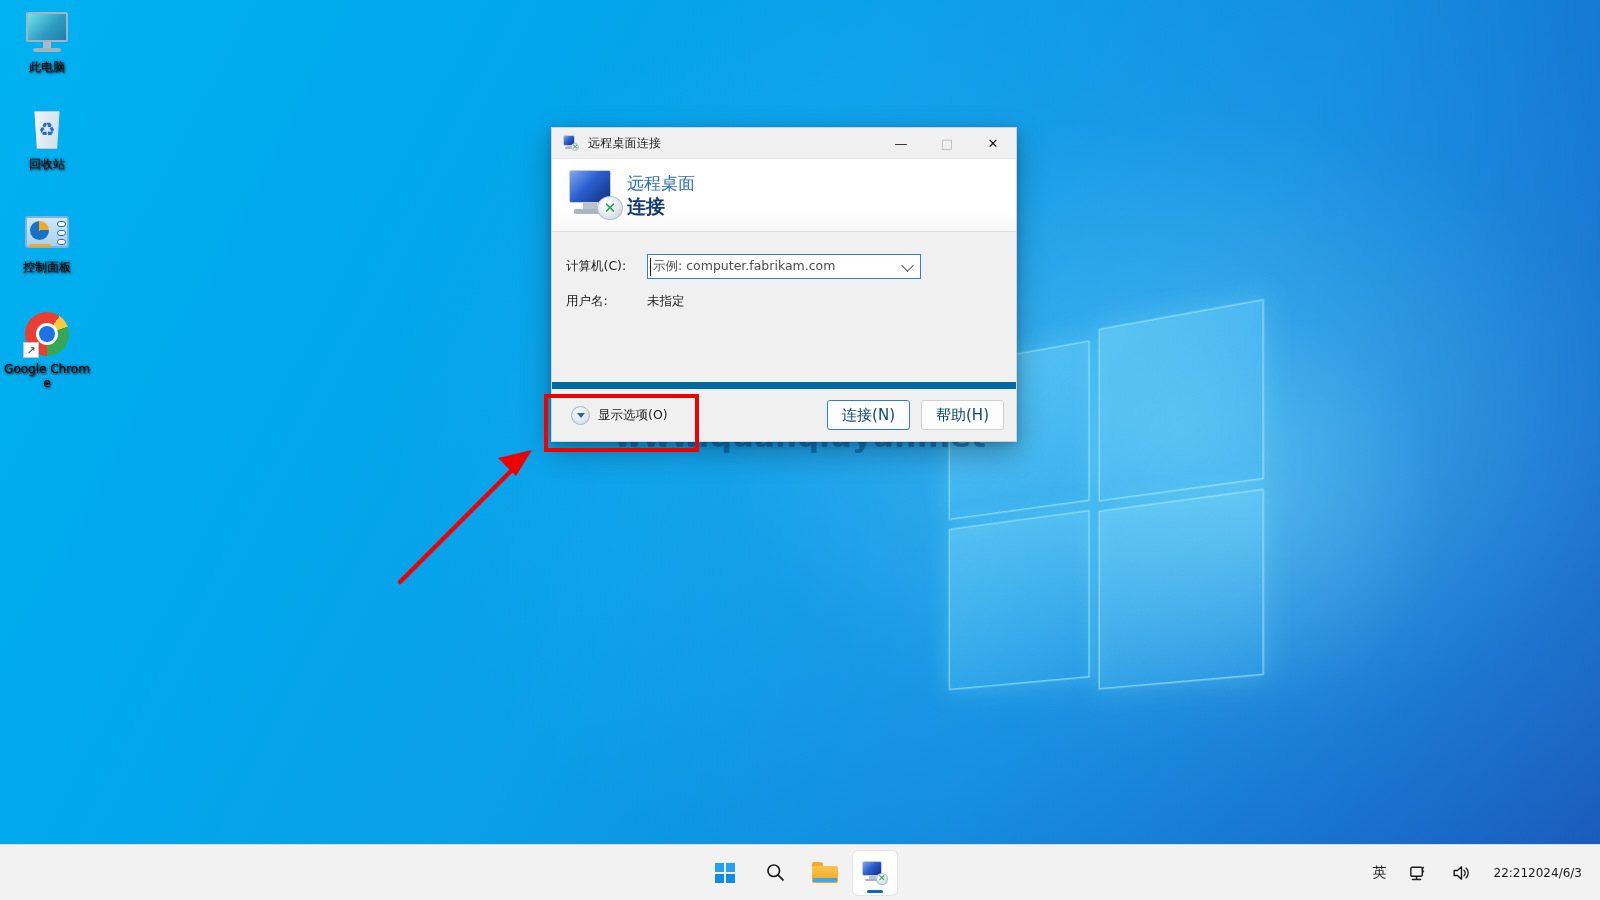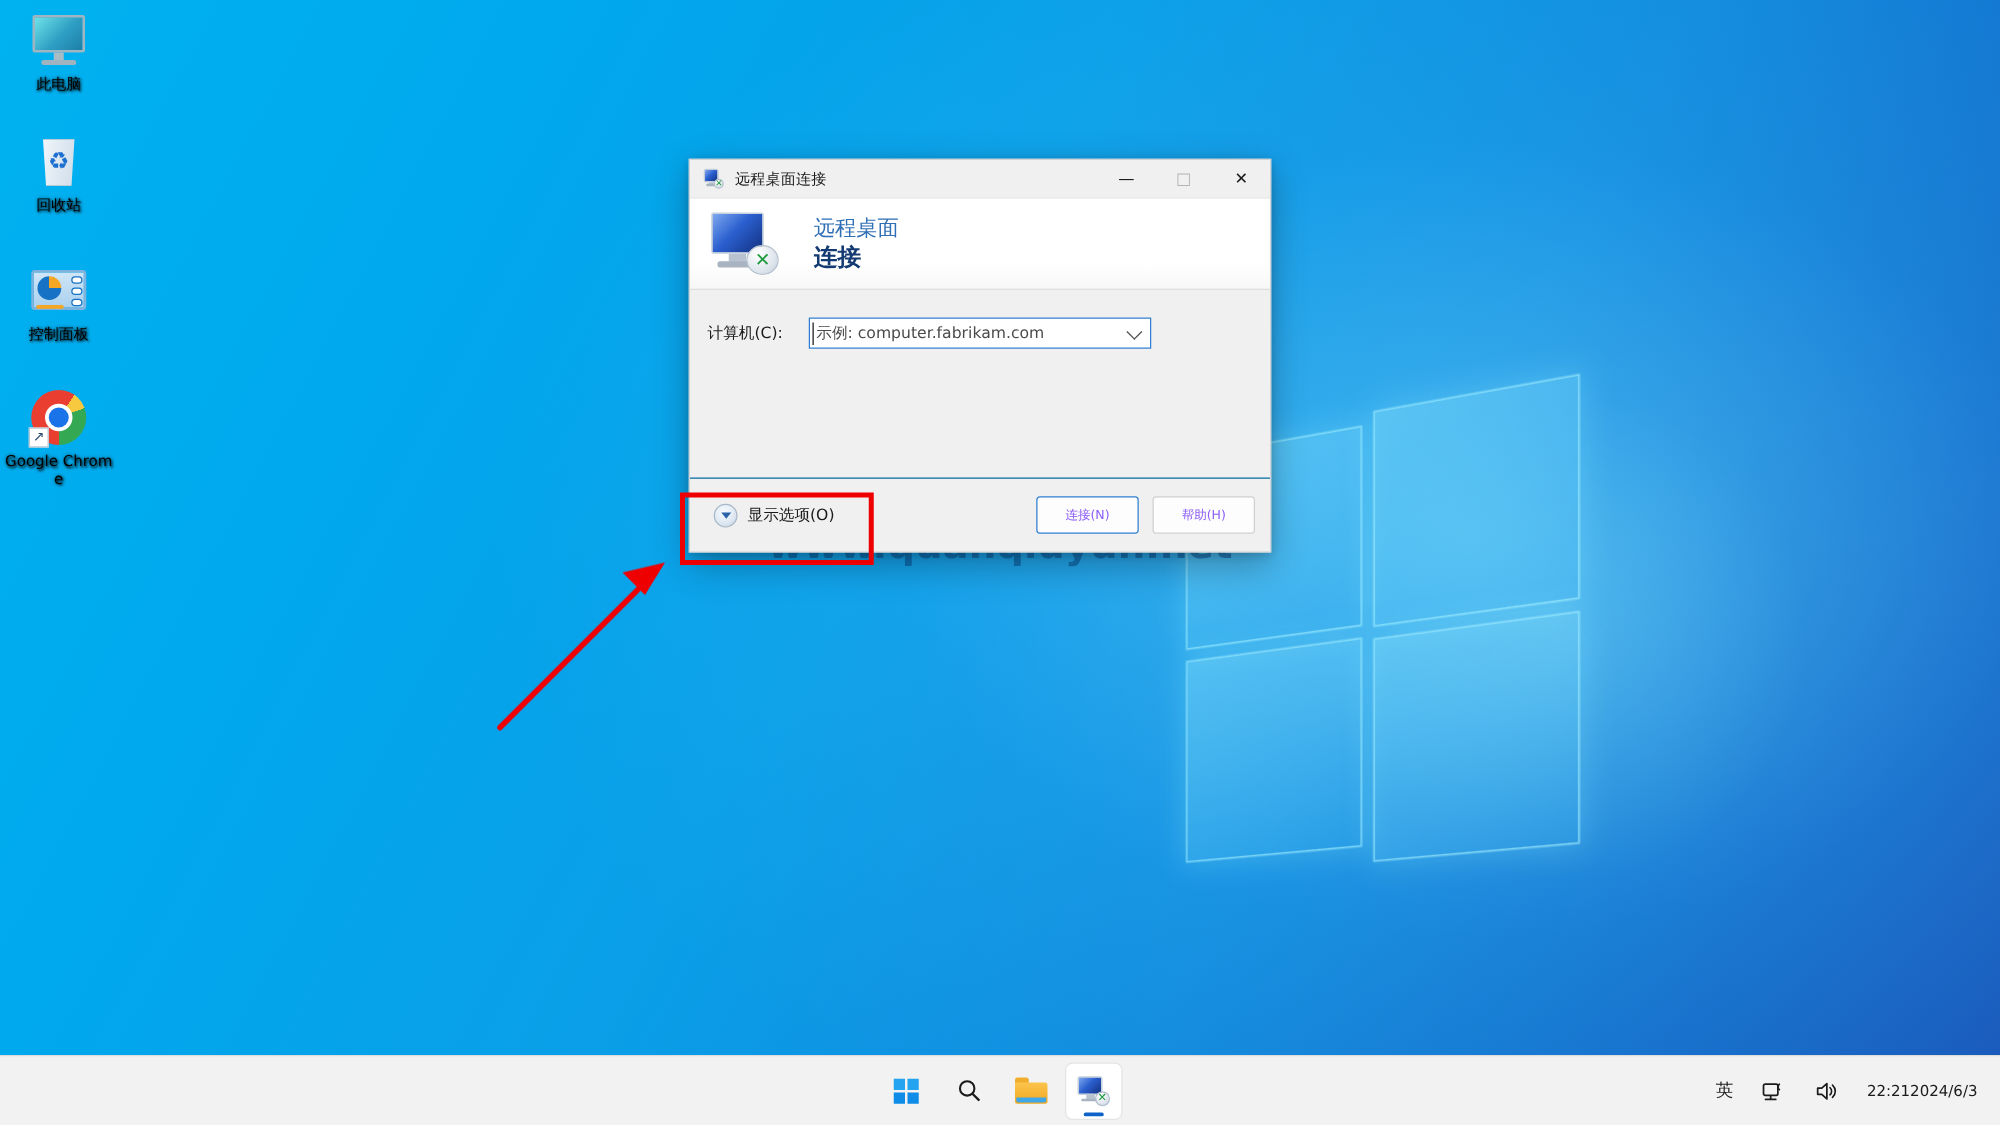--- a/index.html
+++ b/index.html
@@ -165,21 +165,21 @@
   }
   .win-ctrl.disabled { color: #b4b4b4; }
 
   #rdp-header {
     height: 73px;
     background: linear-gradient(180deg, #ffffff 0%, #ffffff 72%, #f7f7f7 100%);
     border-bottom: 1px solid #dfdfdf;
     display: flex; align-items: center; padding-left: 17px;
   }
   .rdp-big-icon { width: 54px; height: 50px; position: relative; flex: 0 0 auto; }
-  #rdp-header .titles { margin-left: 28px; }
+  #rdp-header .titles { margin-left: 4px; }
   .rdp-t1 { font-size: 17px; color: #2f6fb5; line-height: 22px; }
   .rdp-t2 { font-size: 19px; color: #133a72; font-weight: bold; line-height: 25px; }
 
   
   .mon {
     position: absolute; left: 0; top: 0;
     width: 78%; height: 66%;
     background: linear-gradient(135deg, #7fa9ef 0%, #2b5fcf 45%, #12307f 100%);
     border: 1.5px solid #c3cdda; border-radius: 2px;
   }
@@ -221,41 +221,41 @@
     border-right: 1.4px solid #4d4d4d; border-bottom: 1.4px solid #4d4d4d;
     transform: rotate(45deg);
   }
   .static-val { font-size: 12.5px; color: #1b1b1b; }
   .hint { font-size: 12.5px; color: #1b1b1b; padding-left: 14px; margin-top: 6px; }
 
   #rdp-footer {
     position: absolute; left: 0; right: 0; bottom: 0;
     height: 59px;
     background: #f0f0f0;
-    border-top: 1px solid #0369a1;
+    border-top: 7px solid #0369a1;
     display: flex; align-items: center;
     padding: 0 12px 0 19px;
   }
   .show-options { display: flex; align-items: center; gap: 8px; }
   .expander {
     width: 19px; height: 19px; border-radius: 50%;
     background: radial-gradient(circle at 40% 32%, #f6fafe, #dfe8f2 58%, #c2cfdd);
     border: 1px solid #a8b7c7;
     display: flex; align-items: center; justify-content: center;
   }
   .expander i {
     display: block; width: 0; height: 0;
     border-left: 4px solid transparent; border-right: 4px solid transparent;
     border-top: 5px solid #2a62a8;
   }
   .show-options span { font-size: 12.5px; color: #1b1b1b; }
   .footer-btns { margin-left: auto; display: flex; gap: 11px; }
   .btn {
     min-width: 82px; height: 30px; padding: 0 14px;
-    font-size: 10px; color: #8b5cf6;
+    font-size: 15px; color: #0c4a6e;
     background: #fdfdfd; border: 1px solid #d0d0d0; border-radius: 3px;
     display: flex; align-items: center; justify-content: center;
     font-family: "DejaVu Sans", "Liberation Sans", sans-serif;
     cursor: default;
   }
   .btn.default { border: 1.6px solid #2f7fd0; }
 
   
   #red-box {
     position: absolute; left: 544px; top: 394px;
@@ -432,20 +432,24 @@
     <div id="rdp-body">
       <div class="form-row">
         <div class="form-label">计算机(C):</div>
         <div class="combo">
           <div class="caret-wrap"></div>
           <div class="placeholder">示例: computer.fabrikam.com</div>
           <div class="chev"></div>
         </div>
       </div>
 
+      <div class="form-row">
+        <div class="form-label">用户名:</div>
+        <div class="static-val">未指定</div>
+      </div>
 
     </div>
 
     <div id="rdp-footer">
       <div class="show-options">
         <div class="expander">
             <i></i>
           </div>
         <span>显示选项(O)</span>
       </div>

